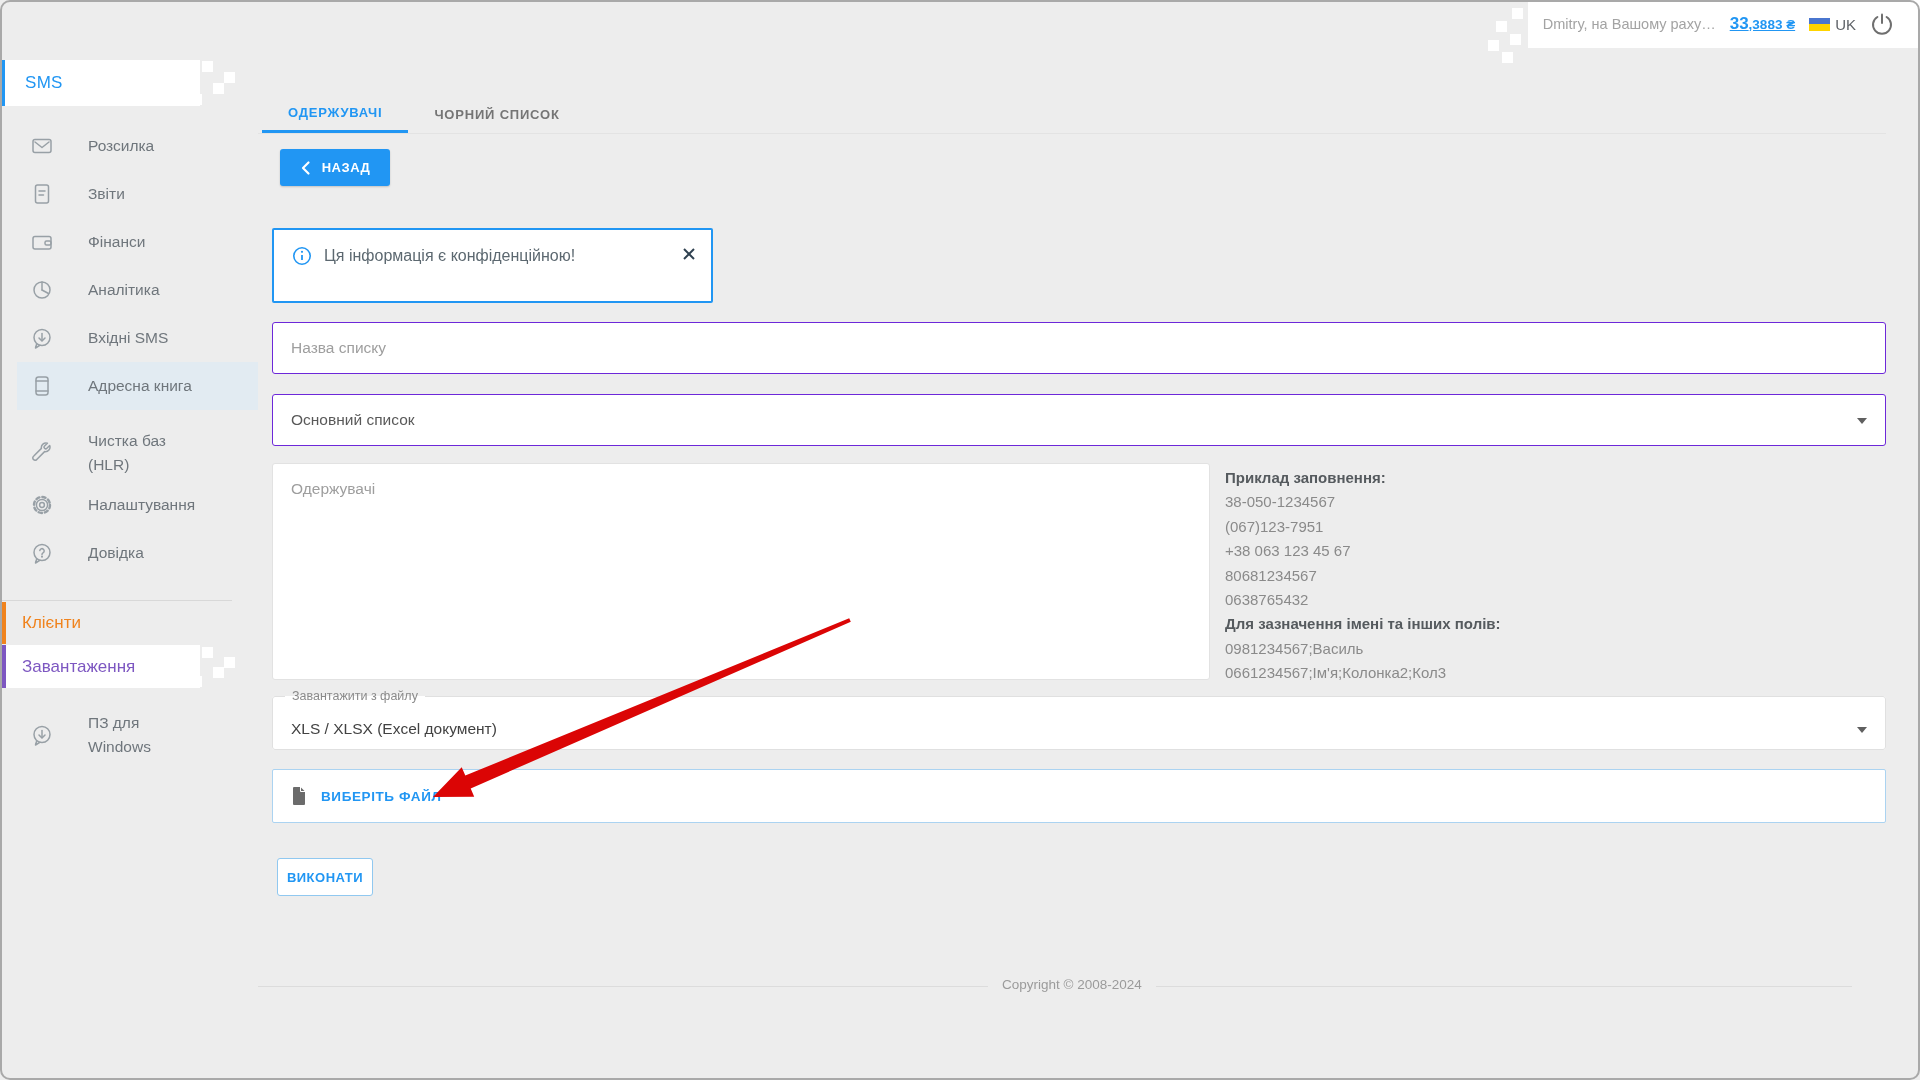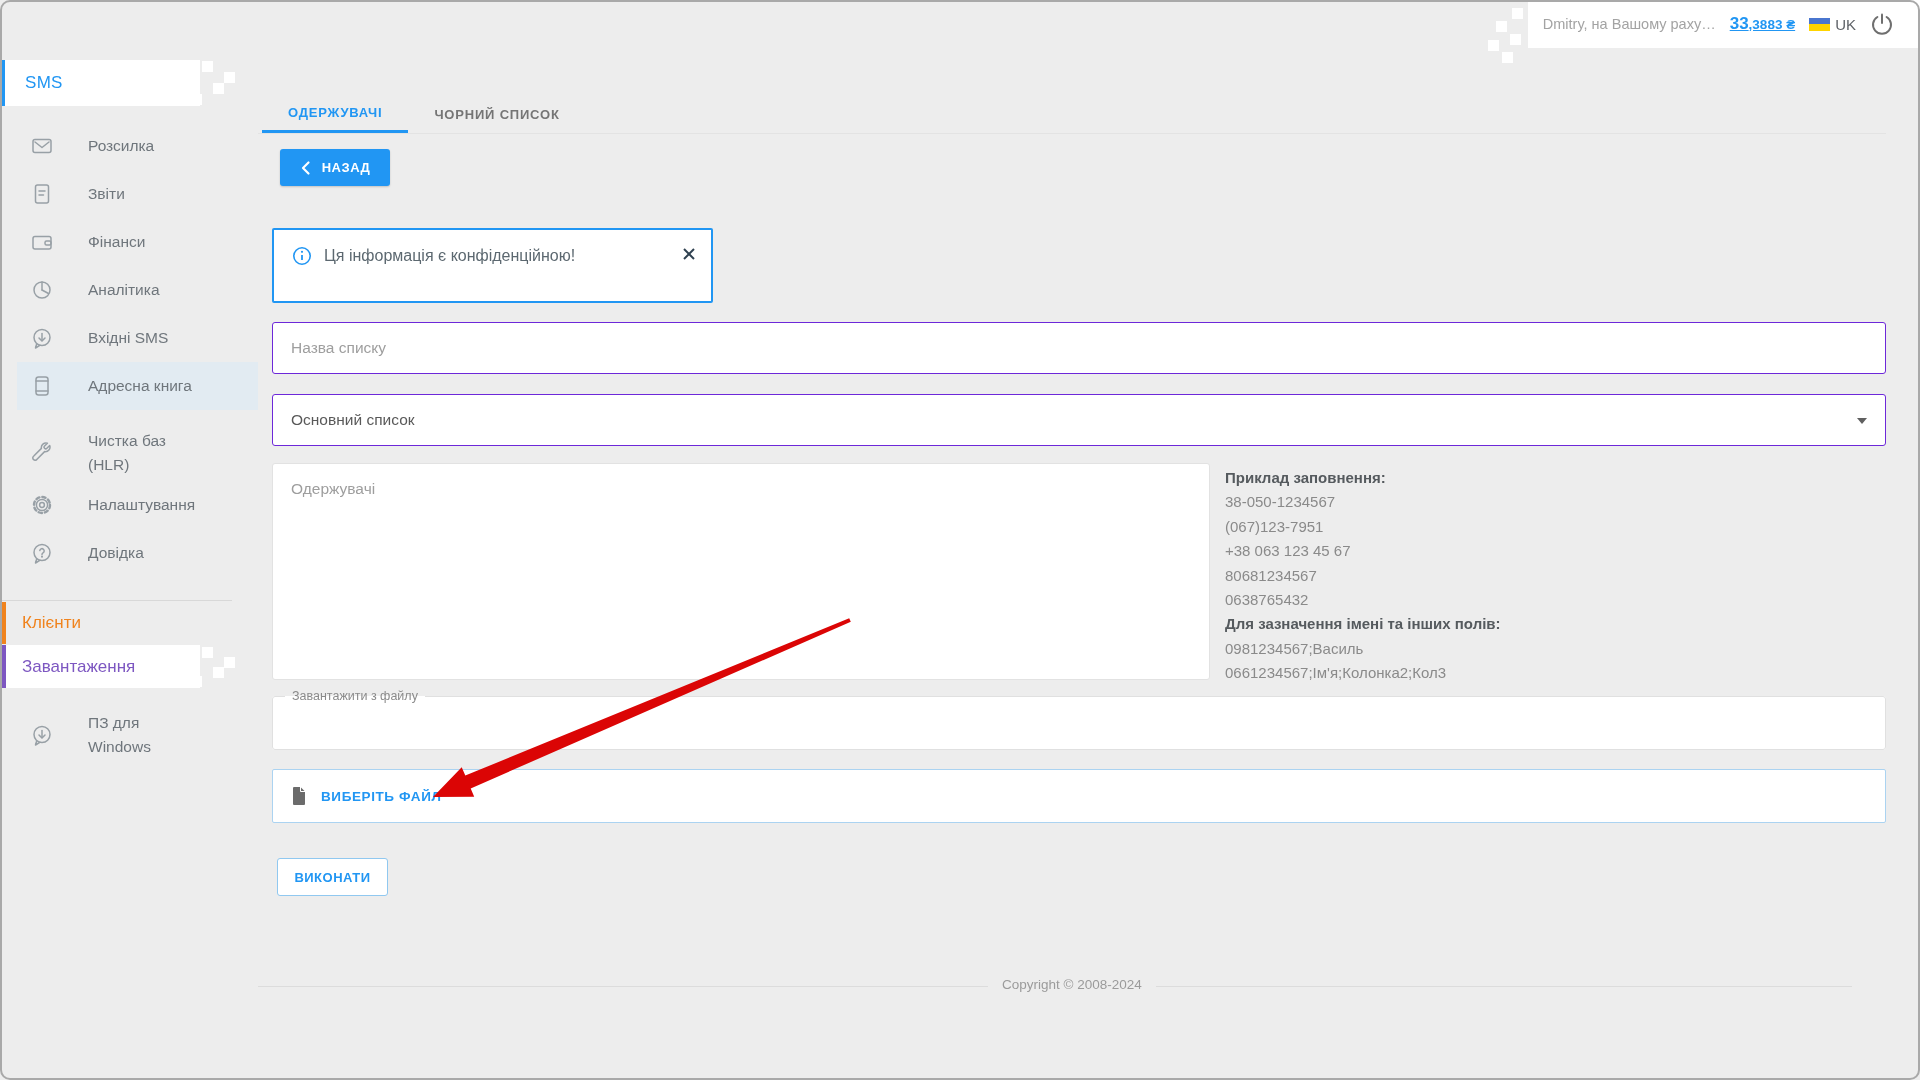--- a/index.html
+++ b/index.html
@@ -110,21 +110,21 @@
   .upload-select { position:absolute; left:0; top:6px; width:100%; height:40px; display:flex; align-items:center; padding:0 18px; font-size:15.5px; color:#424242; cursor:pointer; }
 
   .choose-file {
     position:absolute; left:272px; top:769px; width:1614px; height:54px;
     background:#fff; border:1px solid #abd3f1; border-radius:2px;
     display:flex; align-items:center; padding-left:18px; gap:14px; cursor:pointer;
   }
   .choose-file .cf-label { color:#2196f3; font-size:13.5px; font-weight:bold; letter-spacing:.6px; }
 
   .submit-btn {
-    position:absolute; left:277px; top:858px; width:111px; height:38px;
+    position:absolute; left:277px; top:858px; width:96px; height:38px;
     background:#fff; border:1px solid #90c8f0; border-radius:3px;
     font-family:inherit; font-size:13px; font-weight:bold; letter-spacing:.5px; color:#2196f3; cursor:pointer;
   }
 
   .footer { position:absolute; left:258px; top:975px; width:1628px; height:22px; text-align:center; }
   .footer .line { position:absolute; left:0; right:34px; top:11px; height:1px; background:#dcdcdc; }
   .footer .copy { position:relative; z-index:1; background:#ededed; padding:0 14px; font-size:13.5px; color:#9b9b9b; }
 
   .arrow-overlay { position:absolute; inset:0; pointer-events:none; z-index:50; }
 
@@ -312,20 +312,24 @@
   <div>+38 063 123 45 67</div>
   <div>80681234567</div>
   <div>0638765432</div>
   <div class="ex-head">Для зазначення імені та інших полів:</div>
   <div>0981234567;Василь</div>
   <div>0661234567;Ім'я;Колонка2;Кол3</div>
 </div>
 
 <fieldset class="upload">
   <legend>Завантажити з файлу</legend>
+  <div class="upload-select">
+    <span>XLS / XLSX (Excel документ)</span>
+    <span class="caret"></span>
+  </div>
 </fieldset>
 
 <div class="choose-file">
   <svg width="16" height="20" viewBox="0 0 16 20">
     <path d="M3,1 h6.5 L14,5.5 v12.5 q0,1 -1,1 h-10 q-1,0 -1,-1 v-16 q0,-1 1,-1 z" fill="#6b6b6b"></path>
     <path d="M9.5,1 L9.5,5.5 L14,5.5" fill="none" stroke="#ffffff" stroke-width="1"></path>
   </svg>
   <span class="cf-label">ВИБЕРІТЬ ФАЙЛ</span>
 </div>
 

